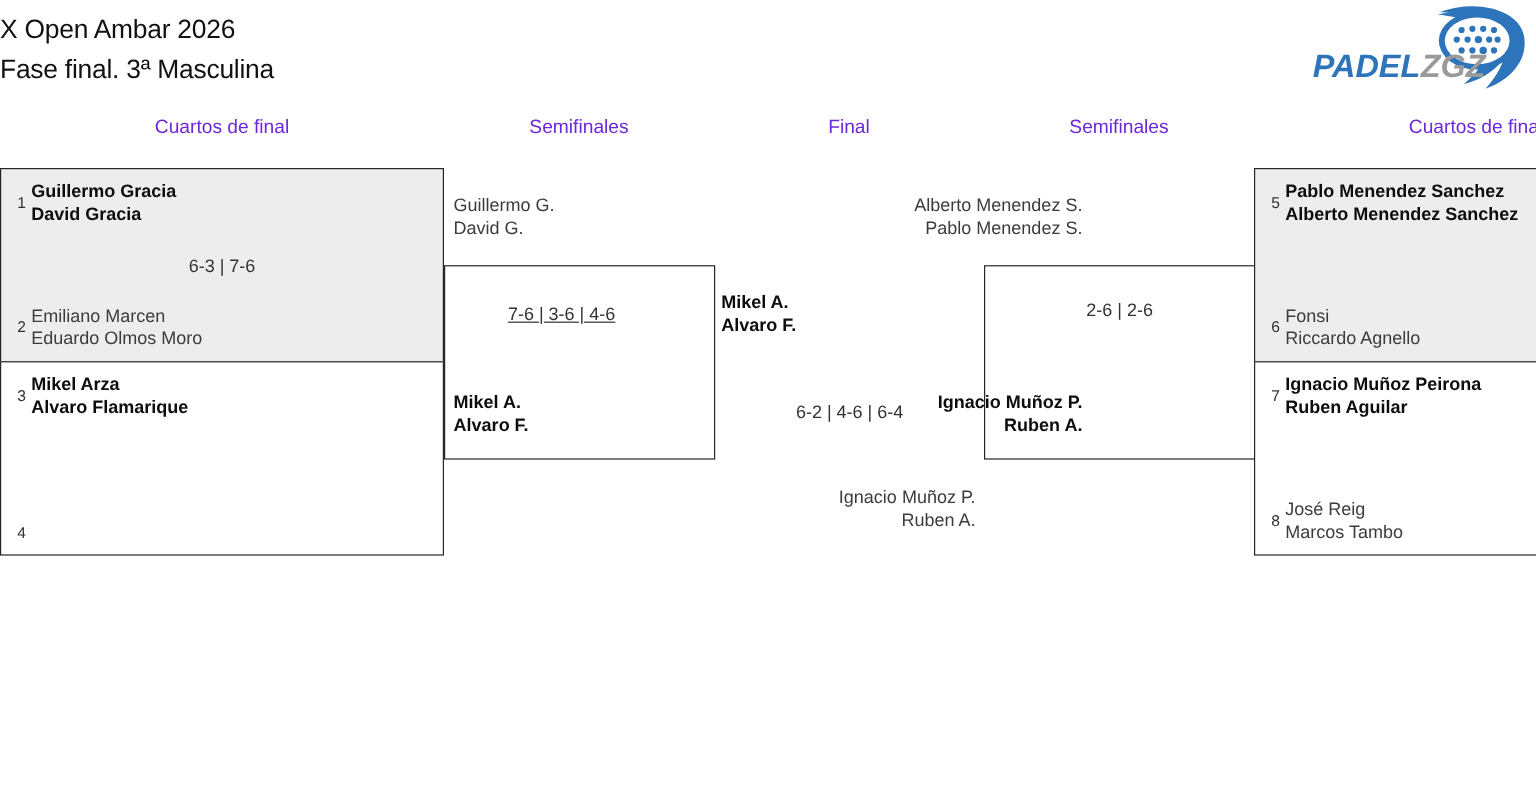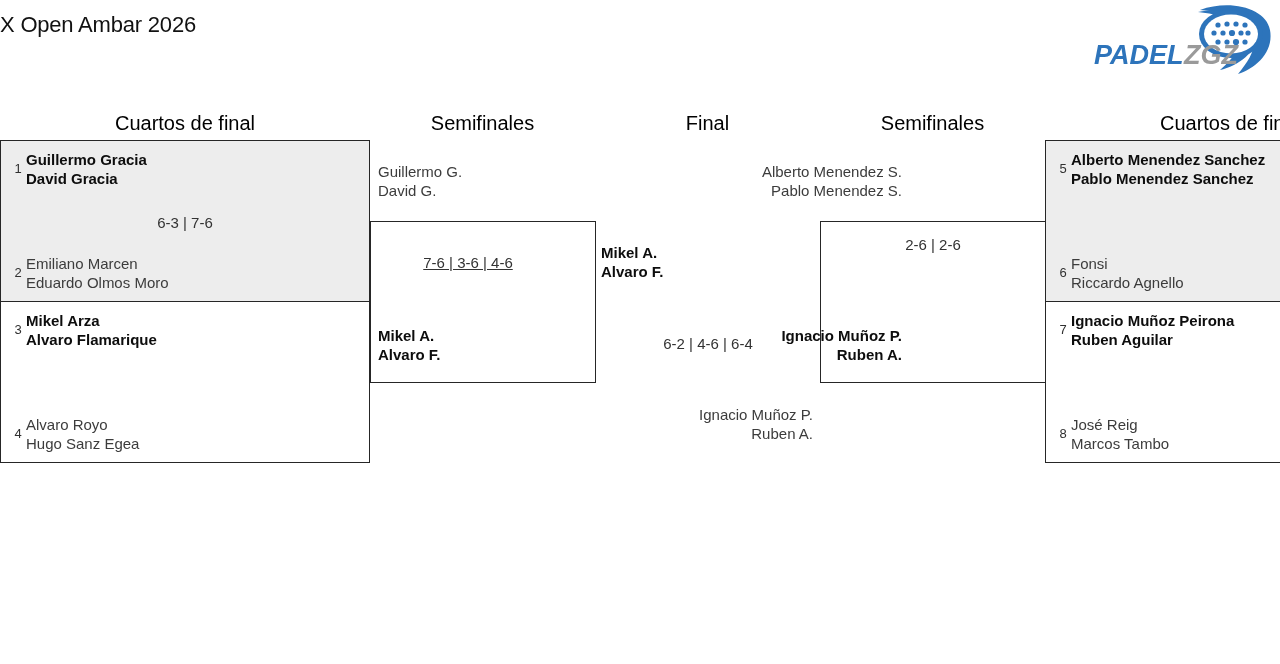--- a/index.html
+++ b/index.html
@@ -29,25 +29,25 @@
   
   #logo {
     position: absolute; right: 2px; top: 2px;
     width: 190px; height: 76px;
   }
   #logo svg { display: block; }
 
   
   .col-header {
     position: absolute;
-    top: 112px;
-    font-size: 20px;
+    top: 96px;
+    font-size: 16px;
     line-height: 22px;
     font-weight: 400;
-    color: #000000;
+    color: #6d28d9;
     text-align: center;
     white-space: nowrap;
   }
   #hdr-qf-left   { left: 0px;    width: 370px; }
   #hdr-sf-left   { left: 370px;  width: 225px; }
   #hdr-final     { left: 595px;  width: 225px; }
   #hdr-sf-right  { left: 820px;  width: 225px; }
   #hdr-qf-right  { left: 1045px; width: 370px; text-align: center; }
 
   
@@ -136,29 +136,30 @@
     color: #333333; white-space: nowrap;
   }
 
   .sf-score {
     position: absolute;
     font-size: 15px; line-height: 20px;
     color: #333333; white-space: nowrap;
     text-align: center;
   }
   #sf-left-score  { left: 350px; width: 236px; top: 253px; text-decoration: underline; }
-  #sf-right-score { left: 820px; width: 226px; top: 235px; }
+  #sf-right-score { left: 820px; width: 226px; top: 249px; }
 </style>
 </head>
 <body>
 
 <div id="header">
 
   <div id="title-block">
     <span id="title-line1">X Open Ambar 2026</span>
+    <span id="title-line2">Fase final. 3ª Masculina</span>
   </div>
 
   <div id="logo">
     <svg width="190" height="76" viewBox="0 0 190 76" xmlns="http://www.w3.org/2000/svg">
 
       <path d="M112 8 C142 -3 178 6 182 28 C186 50 168 66 150 72 C160 60 168 48 166 34 C164 18 140 10 112 8 Z" fill="#2d74bb"></path>
       <path d="M110 10 C138 4 166 14 168 32 C170 50 150 64 132 68 C146 56 154 44 152 32 C150 18 130 12 110 10 Z" fill="#2d74bb"></path>
       <ellipse cx="143" cy="32" rx="32" ry="24" fill="#2d74bb"></ellipse>
       <ellipse cx="143" cy="32" rx="27" ry="19.5" fill="#ffffff"></ellipse>
 
@@ -211,24 +212,20 @@
 <div class="box" id="qf2">
   <div class="team left team-top winner">
     <span class="seed">3</span>
     <span class="names">
       <span class="n">Mikel Arza</span>
       <span class="n">Alvaro Flamarique</span>
     </span>
   </div>
   <div class="team left team-bottom loser">
     <span class="seed">4</span>
-    <span class="names">
-      <span class="n">Alvaro Royo</span>
-      <span class="n">Hugo Sanz Egea</span>
-    </span>
   </div>
 </div>
 
 <div class="floatname loser" id="sf-left-top-name">
   <span class="n">Guillermo G.</span>
   <span class="n">David G.</span>
 </div>
 <div class="box" id="sf-left"></div>
 <div class="sf-score" id="sf-left-score">7-6 | 3-6 | 4-6</div>
 <div class="floatname winner" id="sf-left-bot-name">
@@ -254,22 +251,22 @@
 <div class="sf-score" id="sf-right-score">2-6 | 2-6</div>
 <div class="floatname winner alignright" id="sf-right-bot-name">
   <span class="n">Ignacio Muñoz P.</span>
   <span class="n">Ruben A.</span>
 </div>
 
 <div class="box shaded" id="qf3">
   <div class="team left team-top winner">
     <span class="seed">5</span>
     <span class="names">
+      <span class="n">Pablo Menendez Sanchez</span>
       <span class="n">Alberto Menendez Sanchez</span>
-      <span class="n">Pablo Menendez Sanchez</span>
     </span>
   </div>
 
   <div class="team left team-bottom loser">
     <span class="seed">6</span>
     <span class="names">
       <span class="n">Fonsi</span>
       <span class="n">Riccardo Agnello</span>
     </span>
   </div>

